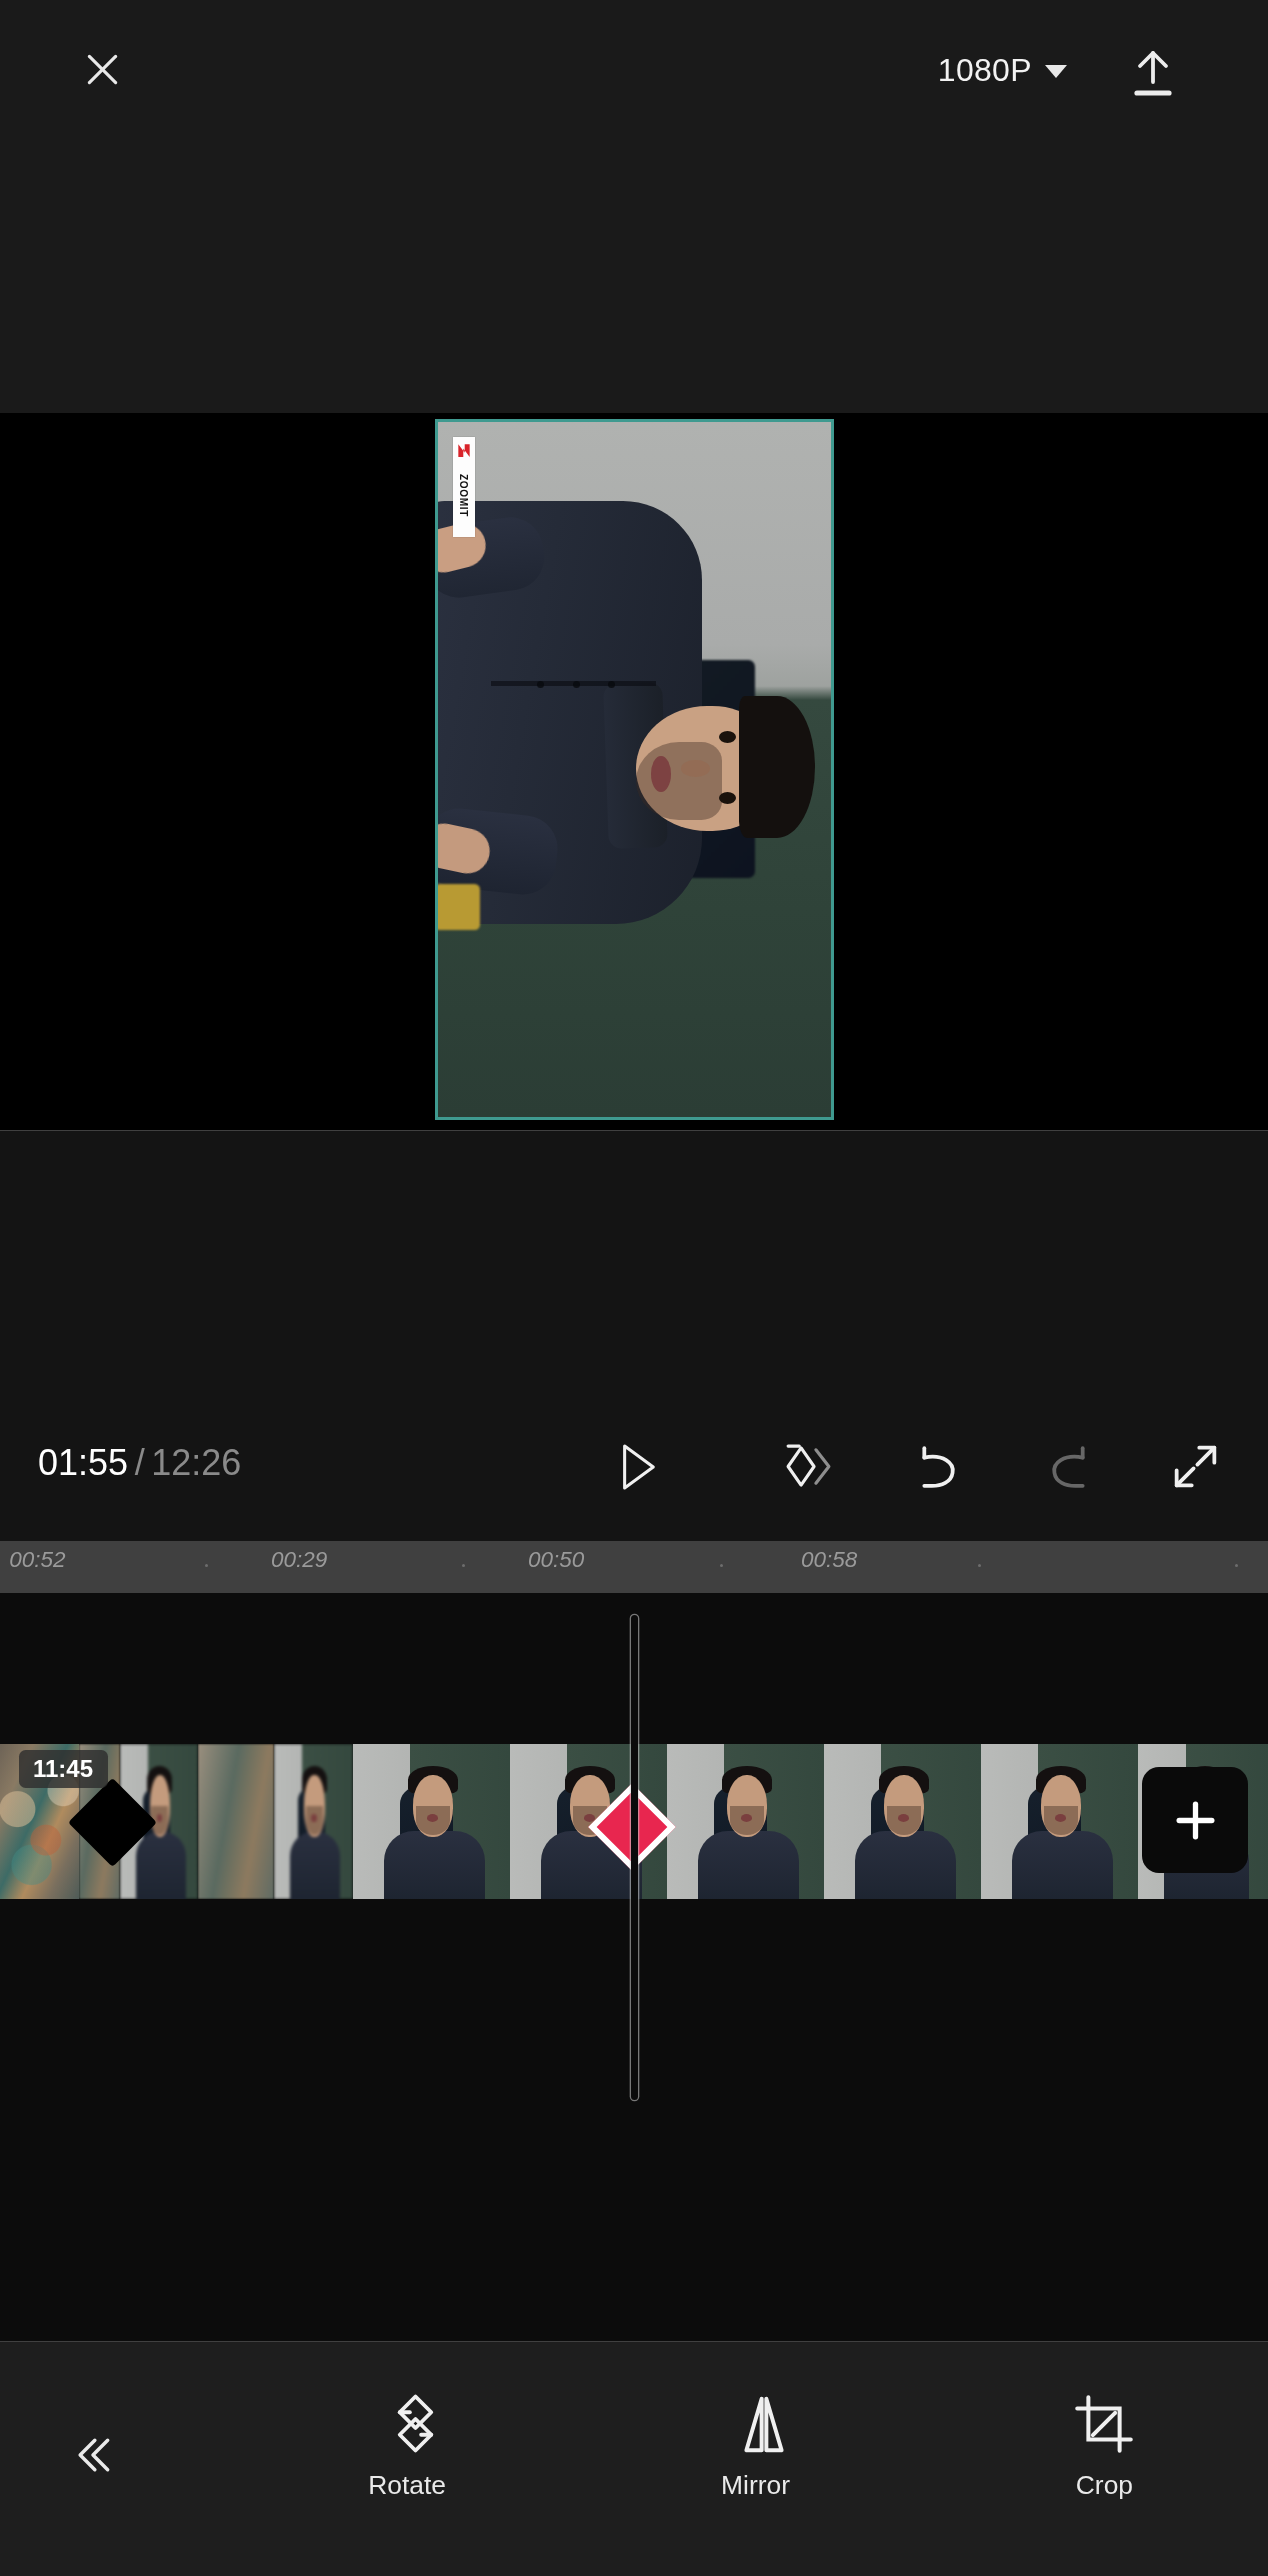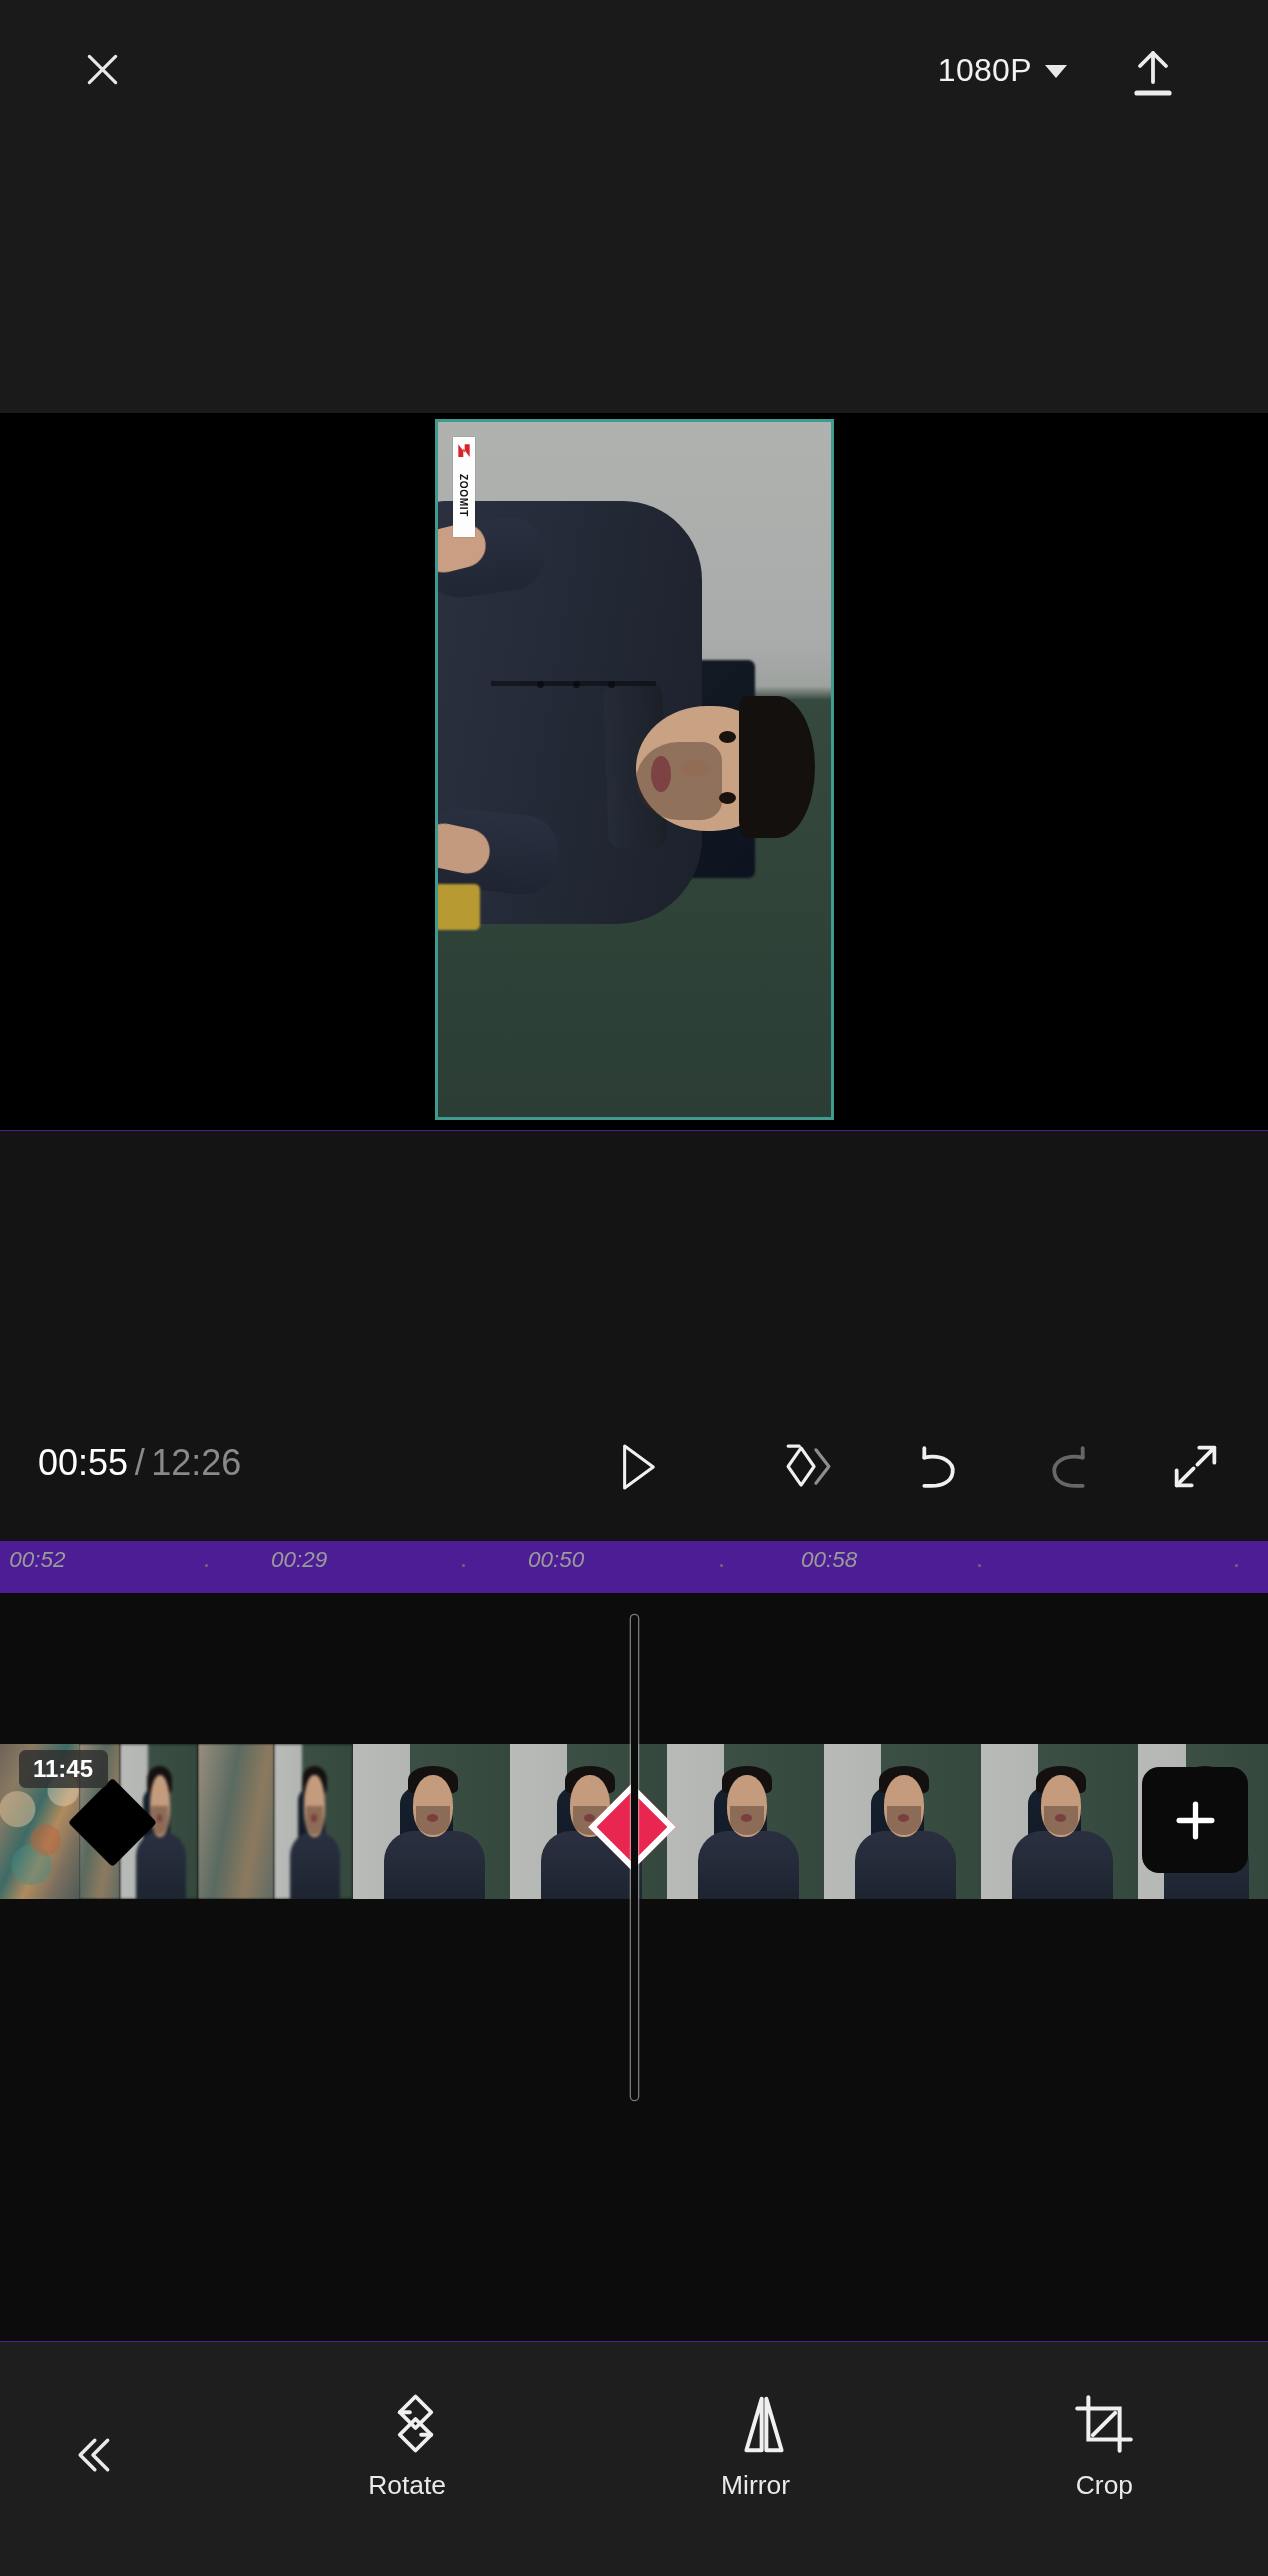--- a/index.html
+++ b/index.html
@@ -5,21 +5,21 @@
   * { margin:0; padding:0; box-sizing:border-box; }
   html, body {
     width:1268px; height:2576px;
     background:#000;
     font-family:"Liberation Sans", sans-serif;
     overflow:hidden;
   }
   #app {
     position:relative;
     width:1268px; height:2576px;
-    background:#4c1d95;
+    background:#404040;
   }
 
   
   #topbar {
     position:absolute; left:0; top:0; width:1268px; height:413px;
     background:#1a1a1a;
   }
   #close-btn {
     position:absolute; left:71px; top:38px; width:63px; height:63px;
     display:flex; align-items:center; justify-content:center;
@@ -387,21 +387,21 @@
           </span>
           <span id="wm-text">ZOOMIT</span>
         </div>
       </div>
     </div>
   </div>
 
   <div id="controls"></div>
 
   <div id="time-display">
-    <span id="time-current">00:55</span><span id="time-sep">/</span><span id="time-total">12:26</span>
+    <span id="time-current">01:55</span><span id="time-sep">/</span><span id="time-total">12:26</span>
   </div>
 
   <div class="ctrl-btn" id="btn-play">
     <span>
       <svg width="42" height="50" viewBox="0 0 22 26" fill="none" stroke="#f0f0f0" stroke-width="1.6" stroke-linejoin="round">
         <path d="M4 2 L19 13 L4 24 Z"></path>
       </svg>
     </span>
   </div>
 

